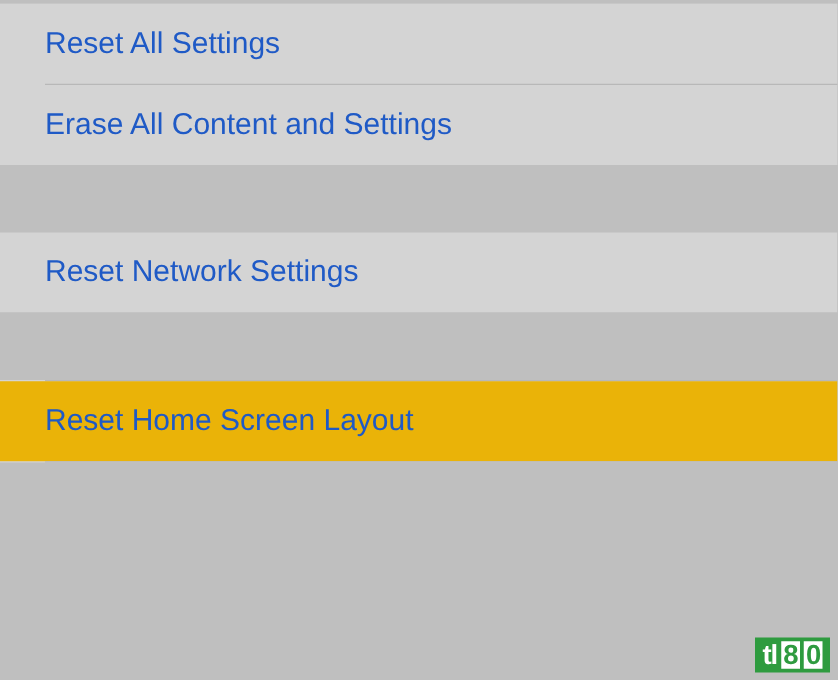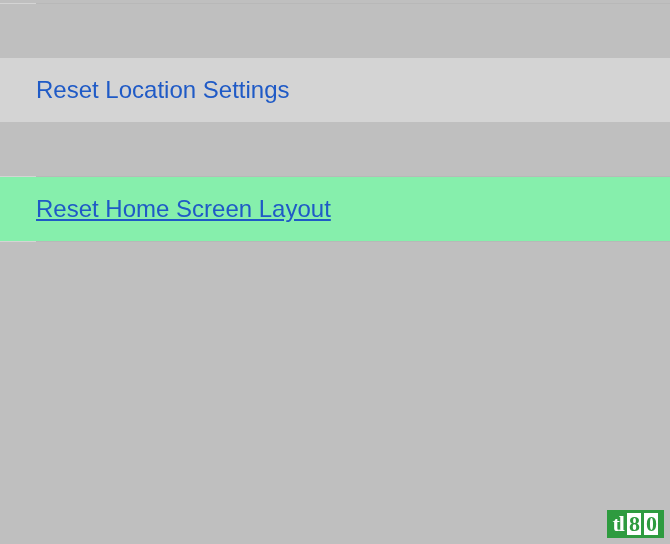--- a/index.html
+++ b/index.html
@@ -20,43 +20,42 @@
     }
     .row {
       padding: 18px 36px;
       font-size: 24px;
       font-weight: 400;
       color: #1f5ac6;
       cursor: pointer;
       background: #d4d4d4;
     }
     .row.highlighted {
-      background: #86efac;
-      text-decoration: underline;
+      background: #eab308;
     }
     .separator {
       height: 1px;
       background: #b8b8b8;
       margin-left: 36px;
     }
     .spacer {
       height: 54px;
       background: #bfbfbf;
     }
     .top-trim {
       height: 3px;
       background: #bfbfbf;
     }
     .watermark {
       position: absolute;
       bottom: 6px;
       right: 6px;
       background: #2e9b3f;
       color: #ffffff;
-      font-family: Liberation Serif, serif;
+      font-family: Liberation Sans, sans-serif;
       font-weight: 900;
       font-size: 22px;
       padding: 3px 6px 3px 6px;
       letter-spacing: -1px;
       display: flex;
       align-items: flex-start;
       gap: 2px;
     }
     .watermark .w-letter {
       display: inline-block;
@@ -70,28 +69,34 @@
       display: inline-block;
       line-height: 1;
     }
   </style>
 </head>
 <body>
 
 <div class="top-trim"></div>
 
 <div class="group">
+  <div class="row">
+    <span>Reset All Settings</span>
+  </div>
   <div class="separator"></div>
+  <div class="row">
+    <span>Erase All Content and Settings</span>
+  </div>
 </div>
 
 <div class="spacer"></div>
 
 <div class="group">
   <div class="row">
-    <span>Reset Location Settings</span>
+    <span>Reset Network Settings</span>
   </div>
 </div>
 
 <div class="spacer"></div>
 
 <div class="group">
   <div class="separator"></div>
   <div class="row highlighted">
     <span>Reset Home Screen Layout</span>
   </div>

